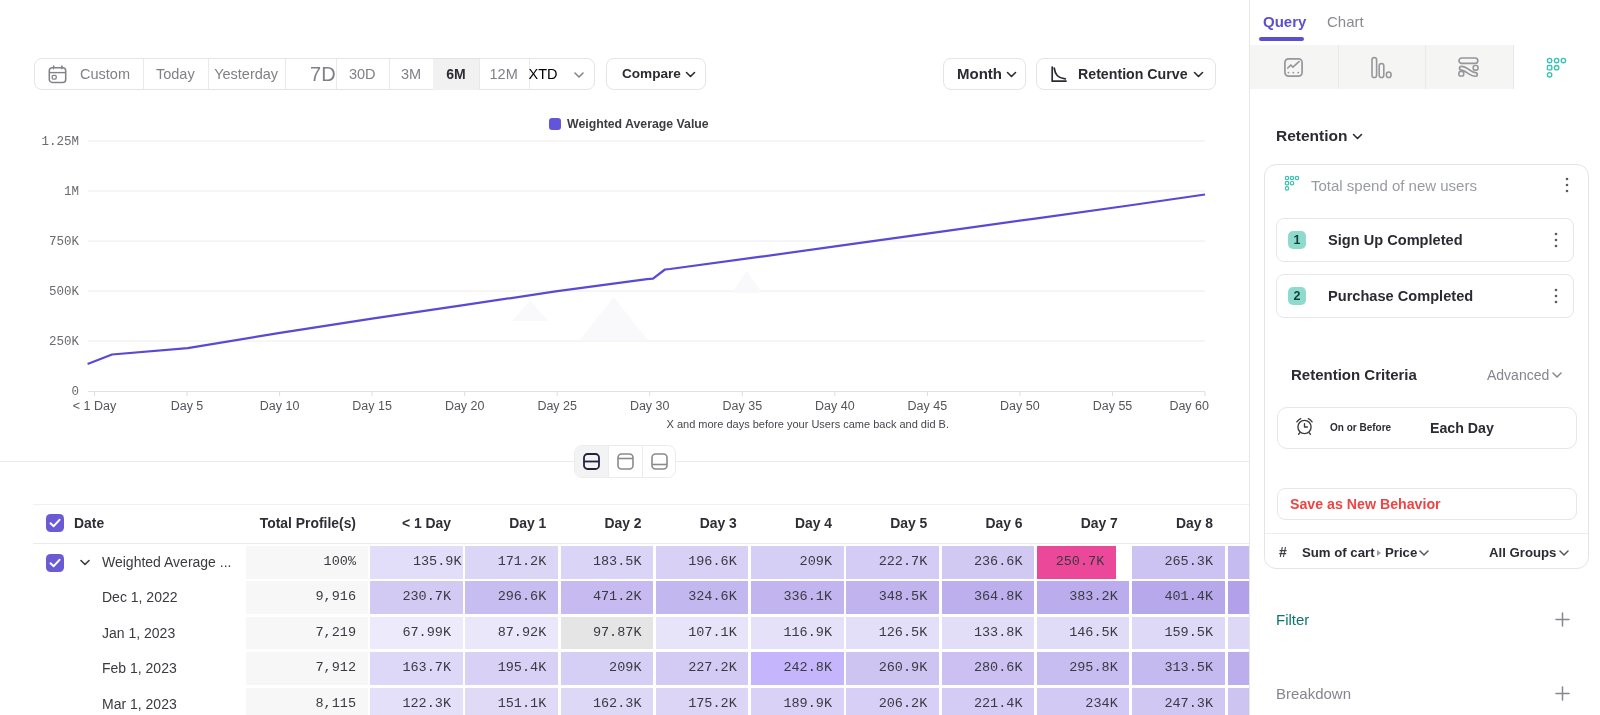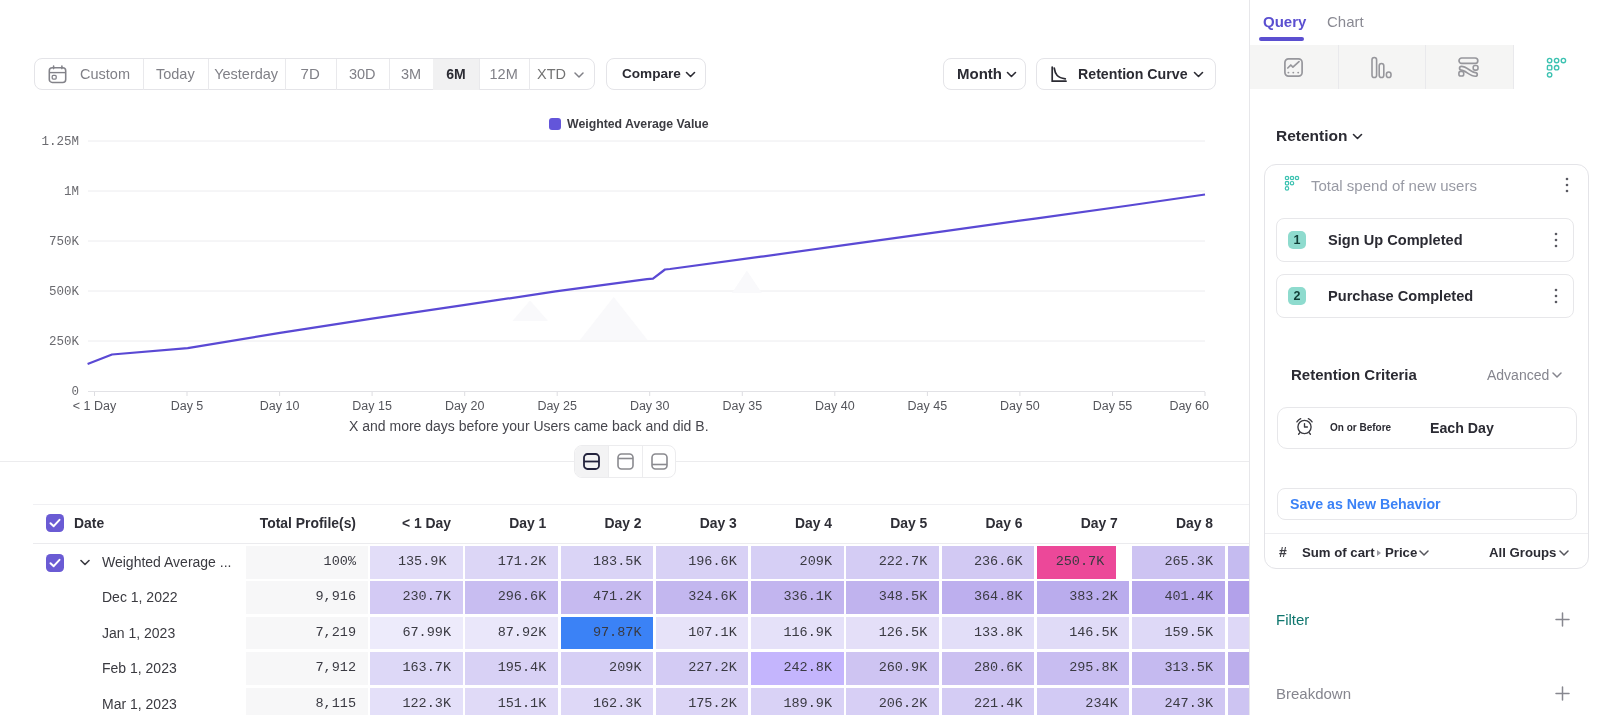--- a/index.html
+++ b/index.html
@@ -28,25 +28,25 @@
 <div class="abs" style="left:528.6px;top:58.5px;width:1px;height:31px;background:#e9e9ec"></div>
 <svg class="abs" style="left:48px;top:65px" width="19" height="19" viewBox="0 0 19 19">
       <rect x="1.3" y="2.8" width="16.4" height="14.6" rx="3" fill="none" stroke="#828289" stroke-width="1.55"></rect>
       <line x1="1.3" y1="7.6" x2="17.7" y2="7.6" stroke="#828289" stroke-width="1.4"></line>
       <path d="M5.6 1 V3.6 M13.9 1 V3.6" stroke="#828289" stroke-width="1.55" stroke-linecap="round"></path>
       <rect x="4.2" y="10.4" width="4" height="3.7" rx="1" fill="none" stroke="#828289" stroke-width="1.3"></rect>
     </svg>
 <div class="abs" style="left:80px;top:58px;height:32px;line-height:32px;font-size:14.5px;color:#808087">Custom</div>
 <div class="abs" style="left:143.0px;top:58px;width:64.6px;height:32px;line-height:32px;text-align:center;font-size:14.5px;color:#808087">Today</div>
 <div class="abs" style="left:207.6px;top:58px;width:77.1px;height:32px;line-height:32px;text-align:center;font-size:14.5px;color:#808087">Yesterday</div>
-<div class="abs" style="left:284.7px;top:58px;width:51.0px;height:16px;line-height:32px;text-align:center;font-size:15px;color:#808087">7D</div>
+<div class="abs" style="left:284.7px;top:58px;width:51.0px;height:16px;line-height:32px;text-align:right;font-size:20px;color:#808087">7D</div>
 <div class="abs" style="left:335.7px;top:58px;width:53.10000000000002px;height:32px;line-height:32px;text-align:center;font-size:14.5px;color:#808087">30D</div>
 <div class="abs" style="left:388.8px;top:58px;width:44.599999999999966px;height:32px;line-height:32px;text-align:center;font-size:14.5px;color:#808087">3M</div>
 <div class="abs" style="left:478.7px;top:58px;width:49.900000000000034px;height:32px;line-height:32px;text-align:center;font-size:14.5px;color:#808087">12M</div>
-<div class="abs" style="left:528.6px;top:58px;width:46px;height:32px;line-height:32px;text-align:center;font-size:14.5px;color:#737373">XTD</div>
+<div class="abs" style="left:528.6px;top:58px;width:46px;height:32px;line-height:32px;text-align:left;font-size:14.5px;color:#000000">XTD</div>
 <svg class="abs" style="left:574px;top:72px" width="10" height="6">
       <path d="M1 1 L5 5 L9 1" stroke="#808087" stroke-width="1.5" fill="none" stroke-linecap="round" stroke-linejoin="round"></path>
     </svg>
 </div>
 <div class="abs" style="left:433.4px;top:58.5px;width:45.3px;height:31px;background:#f1f1f2"></div>
 <div class="abs" style="left:433.4px;top:58px;width:45.3px;height:32px;line-height:32px;text-align:center;font-size:14px;font-weight:bold;color:#2b2b33">6M</div>
 
 <div class="btn" style="left:606px;top:58px;width:100px;height:32px"></div>
 <div class="abs" style="left:622px;top:58px;height:32px;line-height:32px;font-size:13.6px;font-weight:bold;color:#2b2b33">Compare</div>
 <svg class="abs" style="left:685px;top:71px" width="11" height="7">
@@ -118,21 +118,21 @@
     <text x="989.9" y="280">Day 50</text>
     <text x="1082.5" y="280">Day 55</text>
     <text x="1179" y="280" text-anchor="end">Day 60</text>
   </g>
   <polygon points="482.5,191 500,170.5 518,191" fill="#f9f9fb"></polygon>
   <polygon points="550,210 583.7,166.9 617.5,210" fill="#f9f9fb"></polygon>
   <polygon points="701.9,163 716.9,140.6 731.9,163" fill="#f9f9fb"></polygon>
   <polyline points="57.6,234 82,224.5 157.7,218.2 250,202.8 342,188.6 433.5,175.2 525.6,161.4 617,149.2 623,148.6 635,139.5 640,139 731,126.7 823,113.9 915,101.1 1007,88.3 1099,75.5 1175,64.5" fill="none" stroke="#5a49d4" stroke-width="2.2" stroke-linejoin="round"></polyline>
 </svg>
 
-<div class="abs" style="left:349px;top:418px;width:600px;text-align:left;font-size:14px;color:#46464d">X and more days before your Users came back and did B.</div>
+<div class="abs" style="left:349px;top:418px;width:600px;text-align:right;font-size:11px;color:#46464d">X and more days before your Users came back and did B.</div>
 
 <div class="abs" style="left:0;top:461px;width:1249px;height:1px;background:#ececee"></div>
 <div class="abs" style="left:574px;top:445px;width:102px;height:33px;background:#fff;border:1px solid #ececee;border-radius:8px"></div>
 <div class="abs" style="left:575px;top:446px;width:33px;height:31px;background:#f3f3f4;border-radius:7px 0 0 7px"></div>
 <div class="abs" style="left:608px;top:446px;width:1px;height:31px;background:#ececee"></div>
 <div class="abs" style="left:642px;top:446px;width:1px;height:31px;background:#ececee"></div>
 <svg class="abs" style="left:583px;top:453px" width="17" height="17">
     <rect x="1" y="1" width="15" height="15" rx="3.5" fill="none" stroke="#23233d" stroke-width="1.8"></rect>
     <line x1="1" y1="8.5" x2="16" y2="8.5" stroke="#23233d" stroke-width="1.8"></line>
   </svg>
@@ -167,21 +167,21 @@
 <div id="tbody">
 <svg class="abs" style="left:46px;top:553.5px" width="18" height="18">
       <rect width="18" height="18" rx="4.5" fill="#6a5bd4"></rect>
       <path d="M4.5 9.2 L7.7 12.2 L13.5 5.8" stroke="#fff" stroke-width="2" fill="none" stroke-linecap="round" stroke-linejoin="round"></path>
     </svg>
 <svg class="abs" style="left:80px;top:559.0px" width="10" height="7">
       <path d="M1 1.5 L5 5.5 L9 1.5" stroke="#3a3a42" stroke-width="1.6" fill="none" stroke-linecap="round" stroke-linejoin="round"></path>
     </svg>
 <div class="datelbl" style="left:102px;top:546.0px">Weighted Average ...</div>
 <div class="cell" style="left:246px;top:546.0px;width:122px;background:#f7f7f8;padding-right:12px">100%</div>
-<div class="cell" style="left:370.0px;top:546.0px;width:92.5px;background:#e2ddf8;padding-right:16px">135.9K</div>
+<div class="cell" style="left:370.0px;top:546.0px;width:92.5px;background:#e2ddf8;padding-right:1px">135.9K</div>
 <div class="cell" style="left:465.25px;top:546.0px;width:92.5px;background:#dcd6f6;padding-right:11.5px">171.2K</div>
 <div class="cell" style="left:560.5px;top:546.0px;width:92.5px;background:#dad4f6;padding-right:11.5px">183.5K</div>
 <div class="cell" style="left:655.75px;top:546.0px;width:92.5px;background:#d8d1f5;padding-right:11.5px">196.6K</div>
 <div class="cell" style="left:751.0px;top:546.0px;width:92.5px;background:#d6cff5;padding-right:11.5px">209K</div>
 <div class="cell" style="left:846.25px;top:546.0px;width:92.5px;background:#d4ccf4;padding-right:11.5px">222.7K</div>
 <div class="cell" style="left:941.5px;top:546.0px;width:92.5px;background:#d2c9f3;padding-right:11.5px">236.6K</div>
 <div class="cell" style="left:1036.75px;top:546.0px;width:79px;background:#ec4899;padding-right:11.5px">250.7K</div>
 <div class="cell" style="left:1132.0px;top:546.0px;width:92.5px;background:#cdc3f2;padding-right:11.5px">265.3K</div>
 <div class="abs" style="left:1227.5px;top:546.0px;width:21px;height:32.5px;background:#c5bbf0"></div>
 <div class="datelbl" style="left:102px;top:581.4px">Dec 1, 2022</div>
@@ -193,21 +193,21 @@
 <div class="cell" style="left:751.0px;top:581.4px;width:92.5px;background:#c2b5ef;padding-right:11.5px">336.1K</div>
 <div class="cell" style="left:846.25px;top:581.4px;width:92.5px;background:#c0b3ee;padding-right:11.5px">348.5K</div>
 <div class="cell" style="left:941.5px;top:581.4px;width:92.5px;background:#bdafee;padding-right:11.5px">364.8K</div>
 <div class="cell" style="left:1036.75px;top:581.4px;width:92.5px;background:#baaced;padding-right:11.5px">383.2K</div>
 <div class="cell" style="left:1132.0px;top:581.4px;width:92.5px;background:#b7a8ec;padding-right:11.5px">401.4K</div>
 <div class="abs" style="left:1227.5px;top:581.4px;width:21px;height:32.5px;background:#b2a1ea"></div>
 <div class="datelbl" style="left:102px;top:616.8px">Jan 1, 2023</div>
 <div class="cell" style="left:246px;top:616.8px;width:122px;background:#f7f7f8;padding-right:12px">7,219</div>
 <div class="cell" style="left:370.0px;top:616.8px;width:92.5px;background:#edebfb;padding-right:11.5px">67.99K</div>
 <div class="cell" style="left:465.25px;top:616.8px;width:92.5px;background:#eae7fa;padding-right:11.5px">87.92K</div>
-<div class="cell" style="left:560.5px;top:616.8px;width:92.5px;background:#3b82f6;padding-right:11.5px">97.87K</div>
+<div class="cell" style="left:560.5px;top:616.8px;width:92.5px;background:#e5e5e5;padding-right:11.5px">97.87K</div>
 <div class="cell" style="left:655.75px;top:616.8px;width:92.5px;background:#e7e3f9;padding-right:11.5px">107.1K</div>
 <div class="cell" style="left:751.0px;top:616.8px;width:92.5px;background:#e5e1f9;padding-right:11.5px">116.9K</div>
 <div class="cell" style="left:846.25px;top:616.8px;width:92.5px;background:#e4dff8;padding-right:11.5px">126.5K</div>
 <div class="cell" style="left:941.5px;top:616.8px;width:92.5px;background:#e2def8;padding-right:11.5px">133.8K</div>
 <div class="cell" style="left:1036.75px;top:616.8px;width:92.5px;background:#e0dbf7;padding-right:11.5px">146.5K</div>
 <div class="cell" style="left:1132.0px;top:616.8px;width:92.5px;background:#ded9f7;padding-right:11.5px">159.5K</div>
 <div class="abs" style="left:1227.5px;top:616.8px;width:21px;height:32.5px;background:#ded8f7"></div>
 <div class="datelbl" style="left:102px;top:652.2px">Feb 1, 2023</div>
 <div class="cell" style="left:246px;top:652.2px;width:122px;background:#f7f7f8;padding-right:12px">7,912</div>
 <div class="cell" style="left:370.0px;top:652.2px;width:92.5px;background:#ddd8f7;padding-right:11.5px">163.7K</div>
@@ -320,21 +320,21 @@
 <circle cx="9.5" cy="10" r="6.6" fill="none" stroke="#3a3a40" stroke-width="1.35"></circle>
 <path d="M9.5 6.6 V10 L12.4 10" fill="none" stroke="#3a3a40" stroke-width="1.35" stroke-linecap="round" stroke-linejoin="round"></path>
 <path d="M1.9 4.9 A8.5 8.5 0 0 1 5.7 1.7" fill="none" stroke="#3a3a40" stroke-width="1.35" stroke-linecap="round"></path>
 <path d="M17.1 4.9 A8.5 8.5 0 0 0 13.3 1.7" fill="none" stroke="#3a3a40" stroke-width="1.35" stroke-linecap="round"></path>
 <path d="M4.9 15.6 L3.6 17.2" stroke="#3a3a40" stroke-width="1.35" stroke-linecap="round"></path>
 <path d="M14.1 15.6 L15.4 17.2" stroke="#3a3a40" stroke-width="1.35" stroke-linecap="round"></path>
 </svg>
 <div class="abs" style="left:1330px;top:407px;height:42px;line-height:42px;font-size:10px;font-weight:bold;color:#2b2b33">On or Before</div>
 <div class="abs" style="left:1430px;top:407px;height:42px;line-height:42px;font-size:14.2px;font-weight:bold;color:#2b2b33">Each Day</div>
 <div class="abs" style="left:1277px;top:488px;width:300px;height:32px;border:1px solid #e7e7ea;border-radius:8px;background:#fff"></div>
-<div class="abs" style="left:1290px;top:488px;height:32px;line-height:32px;font-size:14.2px;font-weight:bold;color:#3b82f6">Save as New Behavior</div>
+<div class="abs" style="left:1290px;top:488px;height:32px;line-height:32px;font-size:14.2px;font-weight:bold;color:#ef4444">Save as New Behavior</div>
 <div class="abs" style="left:1265px;top:533px;width:323px;height:1px;background:#ededf0"></div>
 <div class="abs" style="left:1279px;top:544px;font-size:14px;font-weight:bold;color:#3f3f46">#</div>
 <div class="abs" style="left:1302px;top:545px;font-size:13.2px;font-weight:bold;color:#2b2b33">Sum of cart</div>
 <svg class="abs" style="left:1375.5px;top:549px" width="6" height="8">
       <path d="M1 1 L5 4 L1 7 Z" fill="#9a9aa2"></path>
     </svg>
 <div class="abs" style="left:1385px;top:545px;font-size:13.2px;font-weight:bold;color:#2b2b33">Price</div>
 <svg class="abs" style="left:1419px;top:550px" width="10" height="6">
       <path d="M1 1 L5 5 L9 1" stroke="#55555c" stroke-width="1.5" fill="none" stroke-linecap="round" stroke-linejoin="round"></path>
     </svg>

